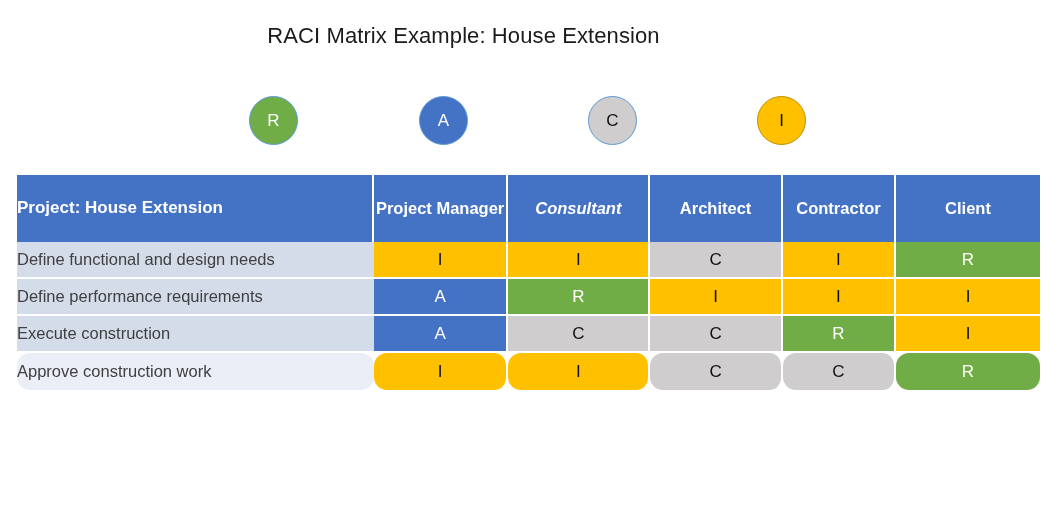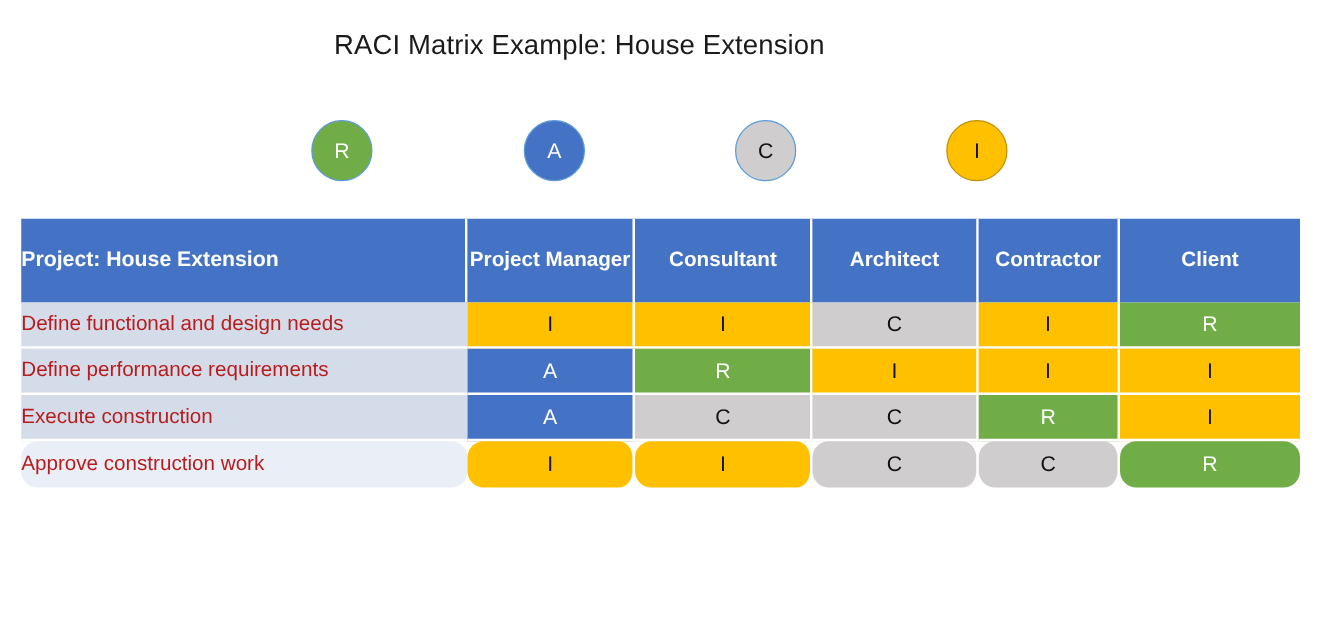--- a/index.html
+++ b/index.html
@@ -81,21 +81,21 @@
   .hdr.first {
     text-align: left;
     padding-left: 13px;
     font-size: 17px;
   }
   .hdr.last { border-right: none; }
 
   
   .rowlabel {
     font-size: 16.5px;
-    color: #b91c1c;
+    color: #404040;
     height: 37px;
     padding-left: 11px;
     white-space: nowrap;
   }
   .band-dark  { background: #D5DCE9; }
   .band-light { background: #EAEEF6; }
 
   
   .cell {
     text-align: center;
@@ -132,21 +132,21 @@
     <div class="legend-item pos3" style="background: rgb(255, 192, 0); color: rgb(17, 17, 17); border: 1px solid rgb(191, 144, 0);">
       <span>I</span>
     </div>
   </div>
 
 <table id="raci-table">
   <thead>
     <tr>
         <th class="hdr first" style="width: 347px;">Project: House Extension</th>
         <th class="hdr" style="width: 131px;">Project Manager</th>
-        <th class="hdr" style="width: 138px;">Consultant</th>
+        <th class="hdr" style="width: 138px; font-style: italic;">Consultant</th>
         <th class="hdr" style="width: 129px;">Architect</th>
         <th class="hdr" style="width: 110px;">Contractor</th>
         <th class="hdr last" style="width: 140px;">Client</th>
       </tr>
   </thead>
   <tbody>
       <tr>
         <td class="rowlabel band-dark">Define functional and design needs</td>
         <td class="cell v-I">I</td>
         <td class="cell v-I">I</td>

